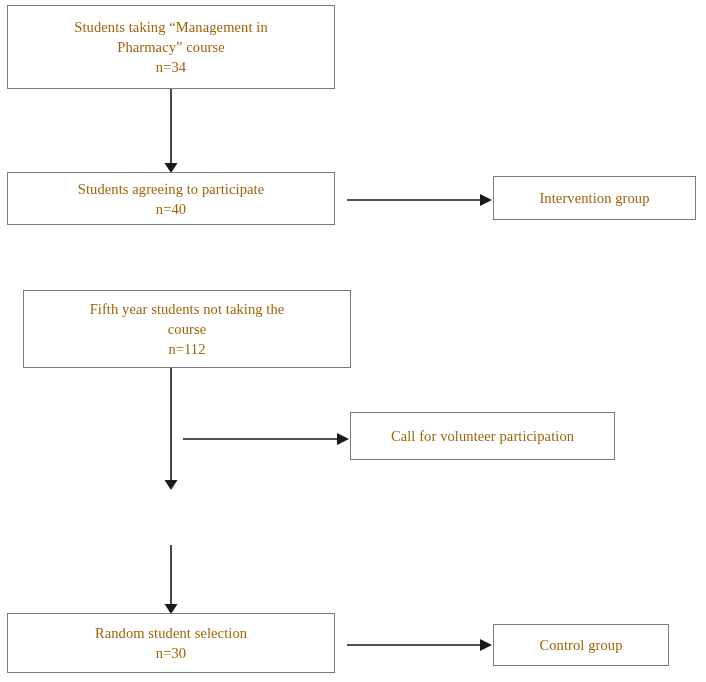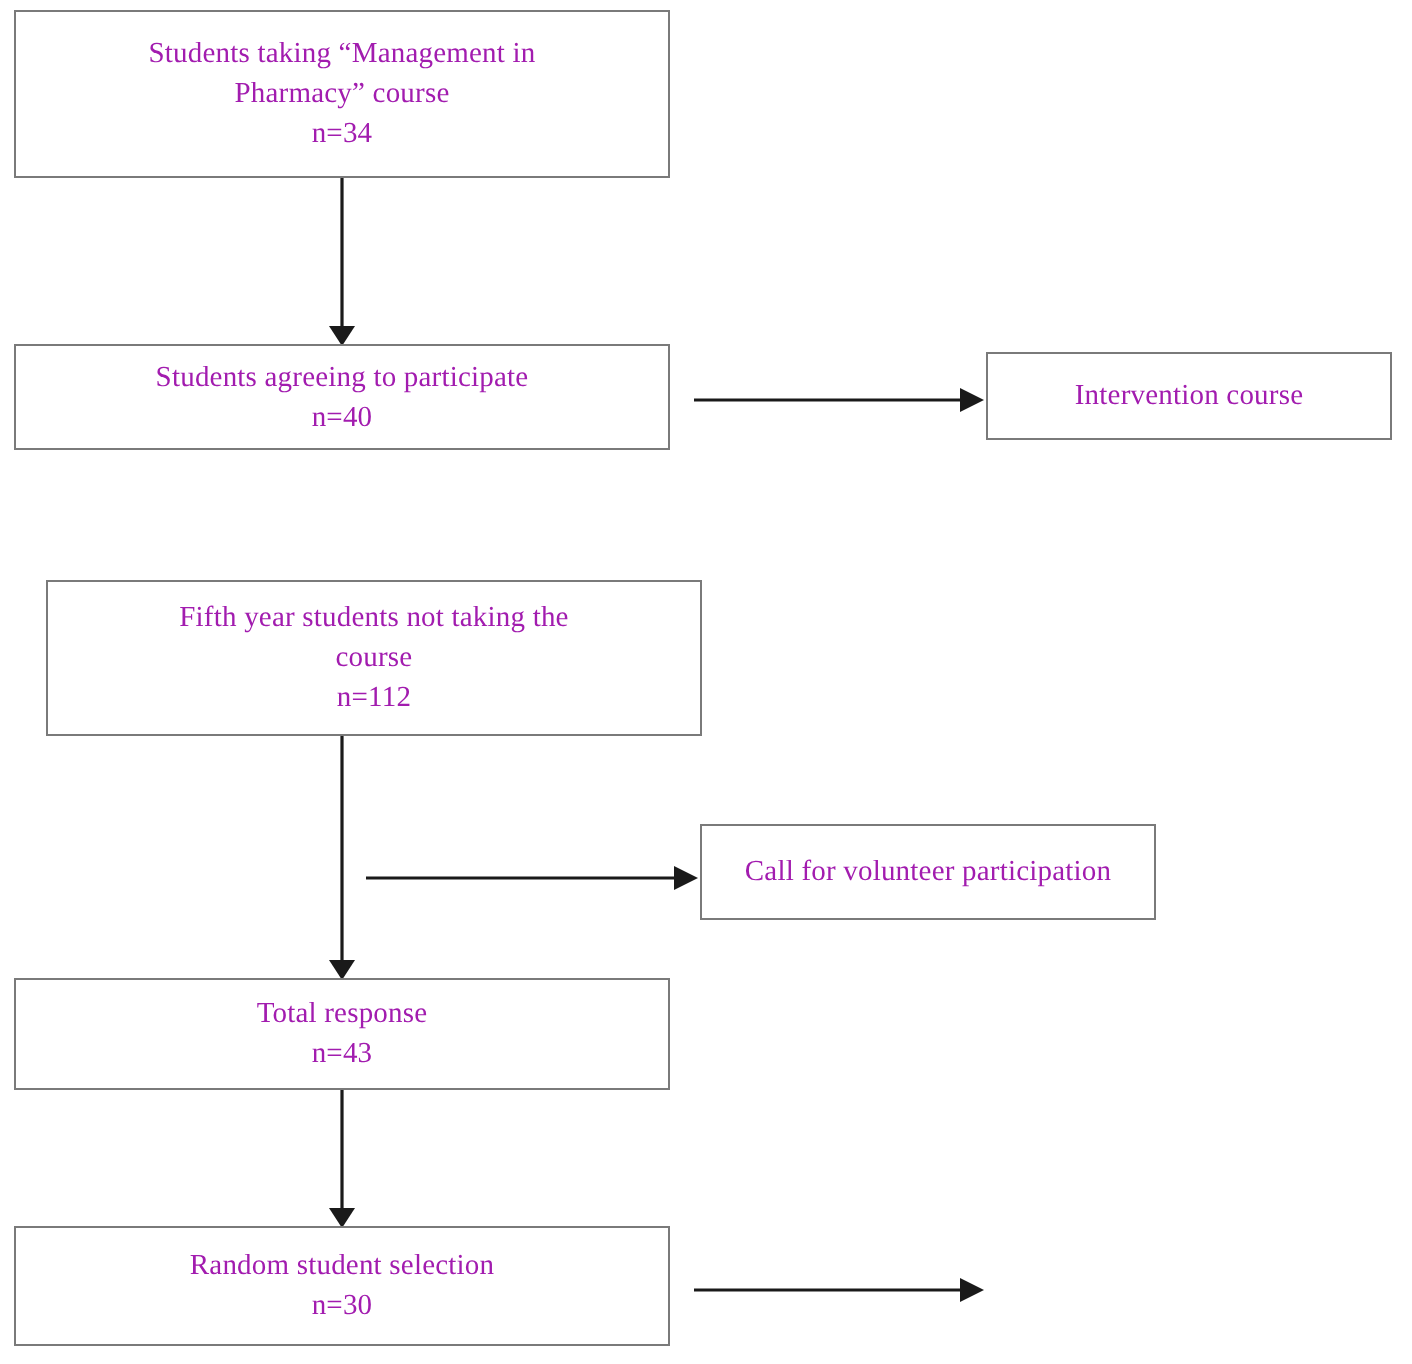--- a/index.html
+++ b/index.html
@@ -18,39 +18,39 @@
   }
   .node {
     position: absolute;
     box-sizing: border-box;
     border: 1.5px solid #7a7a7a;
     background: #ffffff;
     display: flex;
     align-items: center;
     justify-content: center;
     text-align: center;
-    color: #a21caf;
+    color: #a16207;
     font-size: 14.5px;
     line-height: 1.38;
     letter-spacing: 0.1px;
     padding: 2px 2px;
   }
   .node .txt {
     display: block;
     white-space: pre-line;
   }
   
   #node-course        { left: 7px;   top: 5px;   width: 328px; height: 84px; }
   #node-agree         { left: 7px;   top: 172px; width: 328px; height: 53px; }
   #node-fifthyear     { left: 23px;   top: 290px; width: 328px; height: 78px; }
   #node-totalresponse { left: 7px;   top: 489px; width: 328px; height: 56px; }
   #node-randomsel     { left: 7px;   top: 613px; width: 328px; height: 60px; }
   
   #node-intervention  { left: 493px; top: 176px; width: 203px; height: 44px; }
-  #node-callvolunteer { left: 350px; top: 412px; width: 228px; height: 48px; }
+  #node-callvolunteer { left: 350px; top: 412px; width: 265px; height: 48px; }
   #node-control       { left: 493px; top: 624px; width: 176px; height: 42px; }
 
   svg.connectors {
     position: absolute;
     left: 0;
     top: 0;
     width: 706px;
     height: 682px;
     pointer-events: none;
   }
@@ -100,37 +100,36 @@
 Pharmacy” course
 n=34</span>
   </div>
 
   <div class="node" id="node-agree">
     <span class="txt">Students agreeing to participate
 n=40</span>
   </div>
 
   <div class="node" id="node-intervention">
-    <span class="txt">Intervention course</span>
+    <span class="txt">Intervention group</span>
   </div>
 
   <div class="node" id="node-fifthyear">
     <span class="txt">Fifth year students not taking the
 course
 n=112</span>
   </div>
 
   <div class="node" id="node-callvolunteer">
     <span class="txt">Call for volunteer participation</span>
   </div>
 
-  <div class="node" id="node-totalresponse">
-    <span class="txt">Total response
-n=43</span>
-  </div>
 
   <div class="node" id="node-randomsel">
     <span class="txt">Random student selection
 n=30</span>
   </div>
 
+  <div class="node" id="node-control">
+    <span class="txt">Control group</span>
+  </div>
 
 </div>
 
 </body></html>

